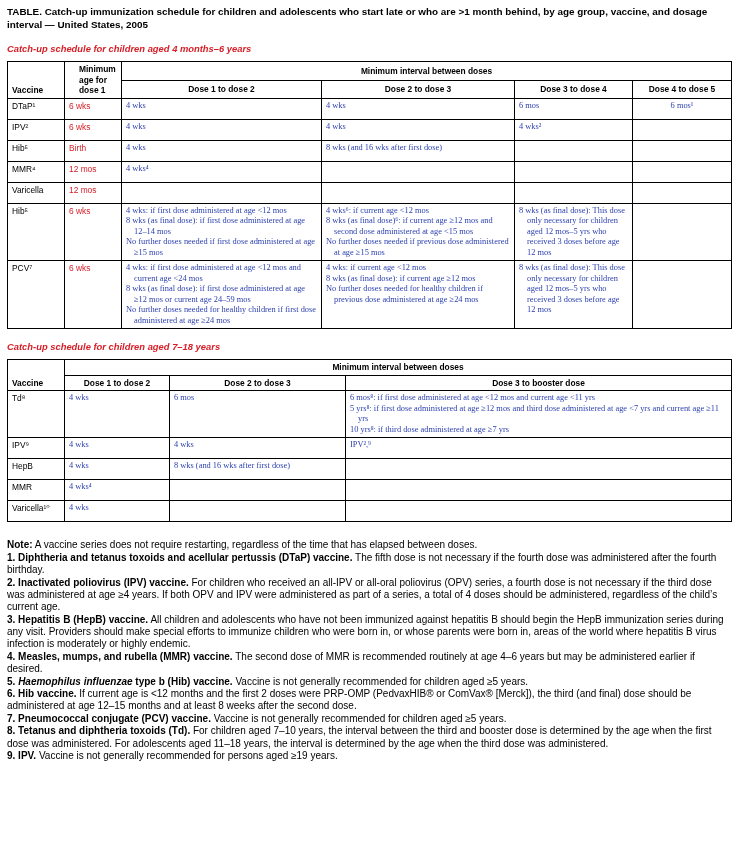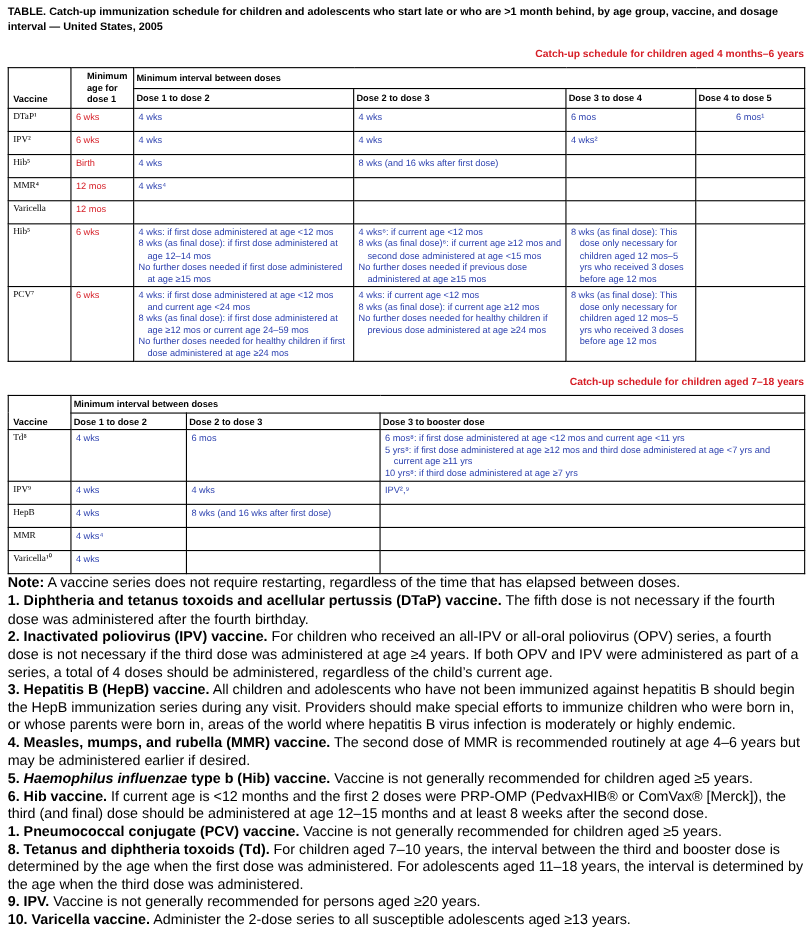--- a/index.html
+++ b/index.html
@@ -19,57 +19,58 @@
   .title{
     font-size:9.9px;
     font-weight:700;
     line-height:1.28;
     color:var(--ink);
   }
 
   .sec-head{
     color:var(--red);
     font-weight:700;
+    font-style:italic;
     font-size:9.4px;
-    text-align:right;
+    text-align:left;
     margin:12px 0 7px 0;
   }
 
   table.sched{
     border-collapse:collapse;
     width:724px;
     table-layout:fixed;
   }
   .sched th,.sched td{
     border:1px solid #000;
     padding:2px 4px;
     font-size:8.4px;
     line-height:1.25;
     vertical-align:top;
     overflow:hidden;
   }
   .sched th{
     font-weight:700;
-    text-align:left;
+    text-align:center;
     vertical-align:middle;
     padding:2px 2px;
   }
   th.vac-h{ text-align:left; vertical-align:bottom; padding-left:4px;margin-left:42px; }
   th.age-h{ text-align:left; vertical-align:middle; padding-left:14px; }
-  td.vac{ color:var(--ink);font-family:Liberation Serif, serif; }
+  td.vac{ color:var(--ink); }
   td.age{ color:var(--red); }
   td.dose{ color:var(--blue); }
   td.center{ text-align:center; }
   td.center .para{ padding-left:0; text-indent:0; }
-  .para{ padding-left:8px; text-indent:-8px; }
+  .para{ padding-left:8px; text-indent:-8px;font-family:Liberation Serif, serif; }
   tr.short td{ height:21px; }
 
   .fns{
-    margin-top:0;
-    font-size:13px;
+    margin-top:17px;
+    font-size:10px;
     line-height:1.24;
     color:var(--ink);
   }
   .fn b{ font-weight:700; }
   .fn i{ font-weight:700; font-style:italic; }
 </style>
 </head>
 <body>
 
 <div class="page">
@@ -277,19 +278,18 @@
   </table>
 
   <div class="fns">
     <div class="fn"><b>Note:</b><span> A vaccine series does not require restarting, regardless of the time that has elapsed between doses.</span></div>
     <div class="fn"><b>1. Diphtheria and tetanus toxoids and acellular pertussis (DTaP) vaccine.</b><i></i><b></b><span> The fifth dose is not necessary if the fourth dose was administered after the fourth birthday.</span></div>
     <div class="fn"><b>2. Inactivated poliovirus (IPV) vaccine.</b><i></i><b></b><span> For children who received an all-IPV or all-oral poliovirus (OPV) series, a fourth dose is not necessary if the third dose was administered at age ≥4 years. If both OPV and IPV were administered as part of a series, a total of 4 doses should be administered, regardless of the child’s current age.</span></div>
     <div class="fn"><b>3. Hepatitis B (HepB) vaccine.</b><i></i><b></b><span> All children and adolescents who have not been immunized against hepatitis B should begin the HepB immunization series during any visit. Providers should make special efforts to immunize children who were born in, or whose parents were born in, areas of the world where hepatitis B virus infection is moderately or highly endemic.</span></div>
     <div class="fn"><b>4. Measles, mumps, and rubella (MMR) vaccine.</b><i></i><b></b><span> The second dose of MMR is recommended routinely at age 4–6 years but may be administered earlier if desired.</span></div>
     <div class="fn"><b>5. </b><i>Haemophilus influenzae</i><b> type b (Hib) vaccine.</b><span> Vaccine is not generally recommended for children aged ≥5 years.</span></div>
     <div class="fn"><b>6. Hib vaccine.</b><i></i><b></b><span> If current age is &lt;12 months and the first 2 doses were PRP-OMP (PedvaxHIB® or ComVax® [Merck]), the third (and final) dose should be administered at age 12–15 months and at least 8 weeks after the second dose.</span></div>
-    <div class="fn"><b>1. Pneumococcal conjugate (PCV) vaccine.</b><i></i><b></b><span> Vaccine is not generally recommended for children aged ≥5 years.</span></div>
+    <div class="fn"><b>7. Pneumococcal conjugate (PCV) vaccine.</b><i></i><b></b><span> Vaccine is not generally recommended for children aged ≥5 years.</span></div>
     <div class="fn"><b>8. Tetanus and diphtheria toxoids (Td).</b><i></i><b></b><span> For children aged 7–10 years, the interval between the third and booster dose is determined by the age when the first dose was administered. For adolescents aged 11–18 years, the interval is determined by the age when the third dose was administered.</span></div>
-    <div class="fn"><b>9. IPV.</b><i></i><b></b><span> Vaccine is not generally recommended for persons aged ≥20 years.</span></div>
-    <div class="fn"><b>10. Varicella vaccine.</b><i></i><b></b><span> Administer the 2-dose series to all susceptible adolescents aged ≥13 years.</span></div>
+    <div class="fn"><b>9. IPV.</b><i></i><b></b><span> Vaccine is not generally recommended for persons aged ≥19 years.</span></div>
   </div>
 
 </div>
 
 </body></html>

